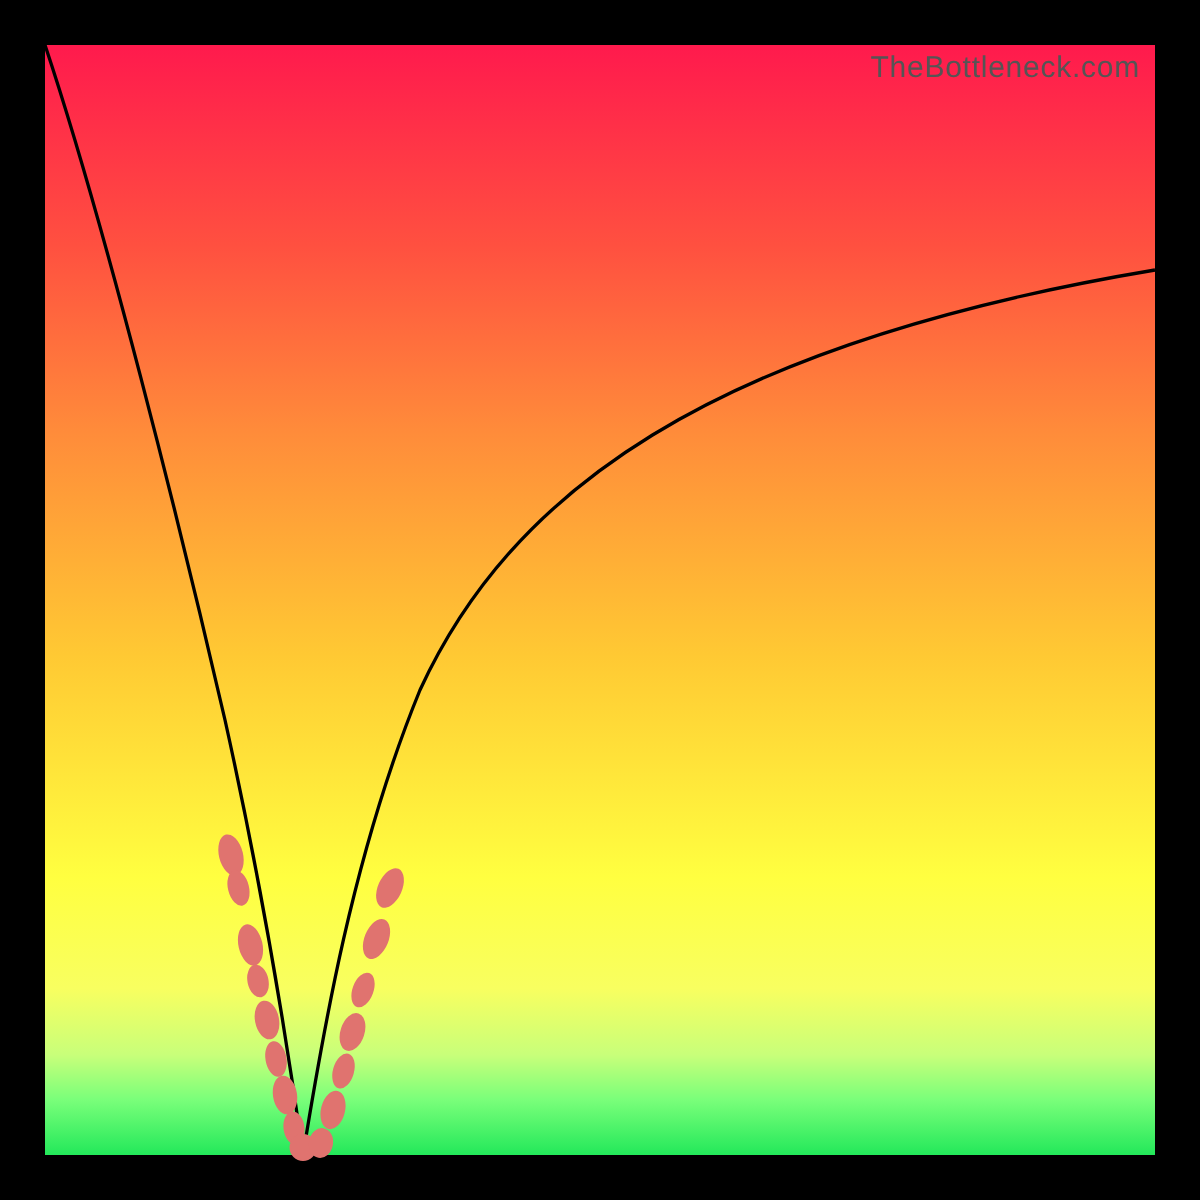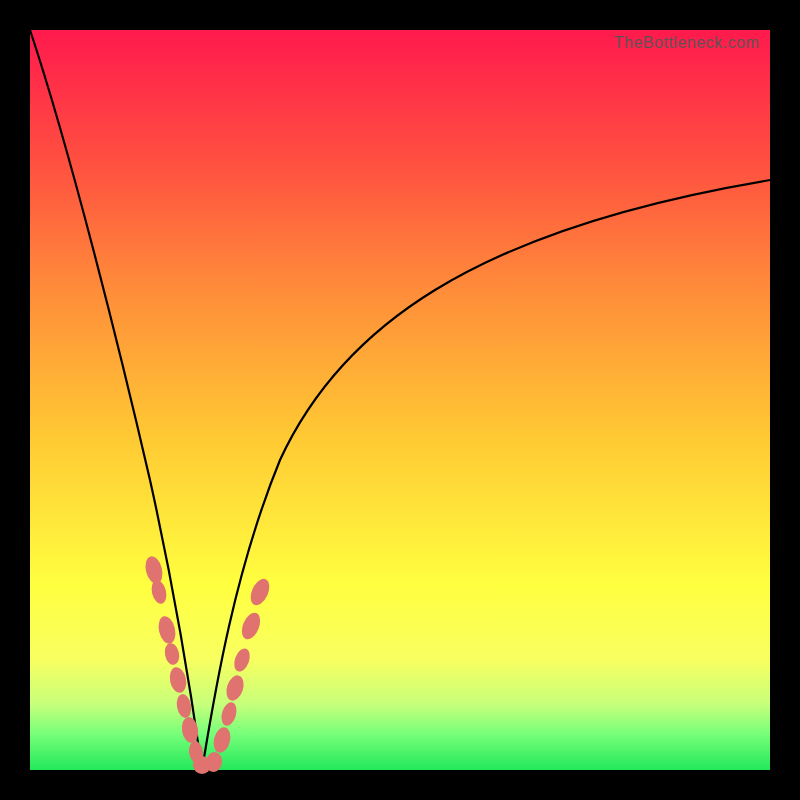--- a/index.html
+++ b/index.html
@@ -35,21 +35,21 @@
       #c8ff7a 91%,
       #7aff7a 95%,
       #23e85a 100%
     );
   }
   .watermark {
     position: absolute;
     top: 4px;
     right: 10px;
     color: #555;
-    font-size: 16px;
+    font-size: 20px;
     font-weight: 500;
     letter-spacing: 0.5px;
     user-select: none;
   }
   svg.curves {
     position: absolute;
     left: 0; top: 0;
     width: 740px;
     height: 740px;
     overflow: visible;

